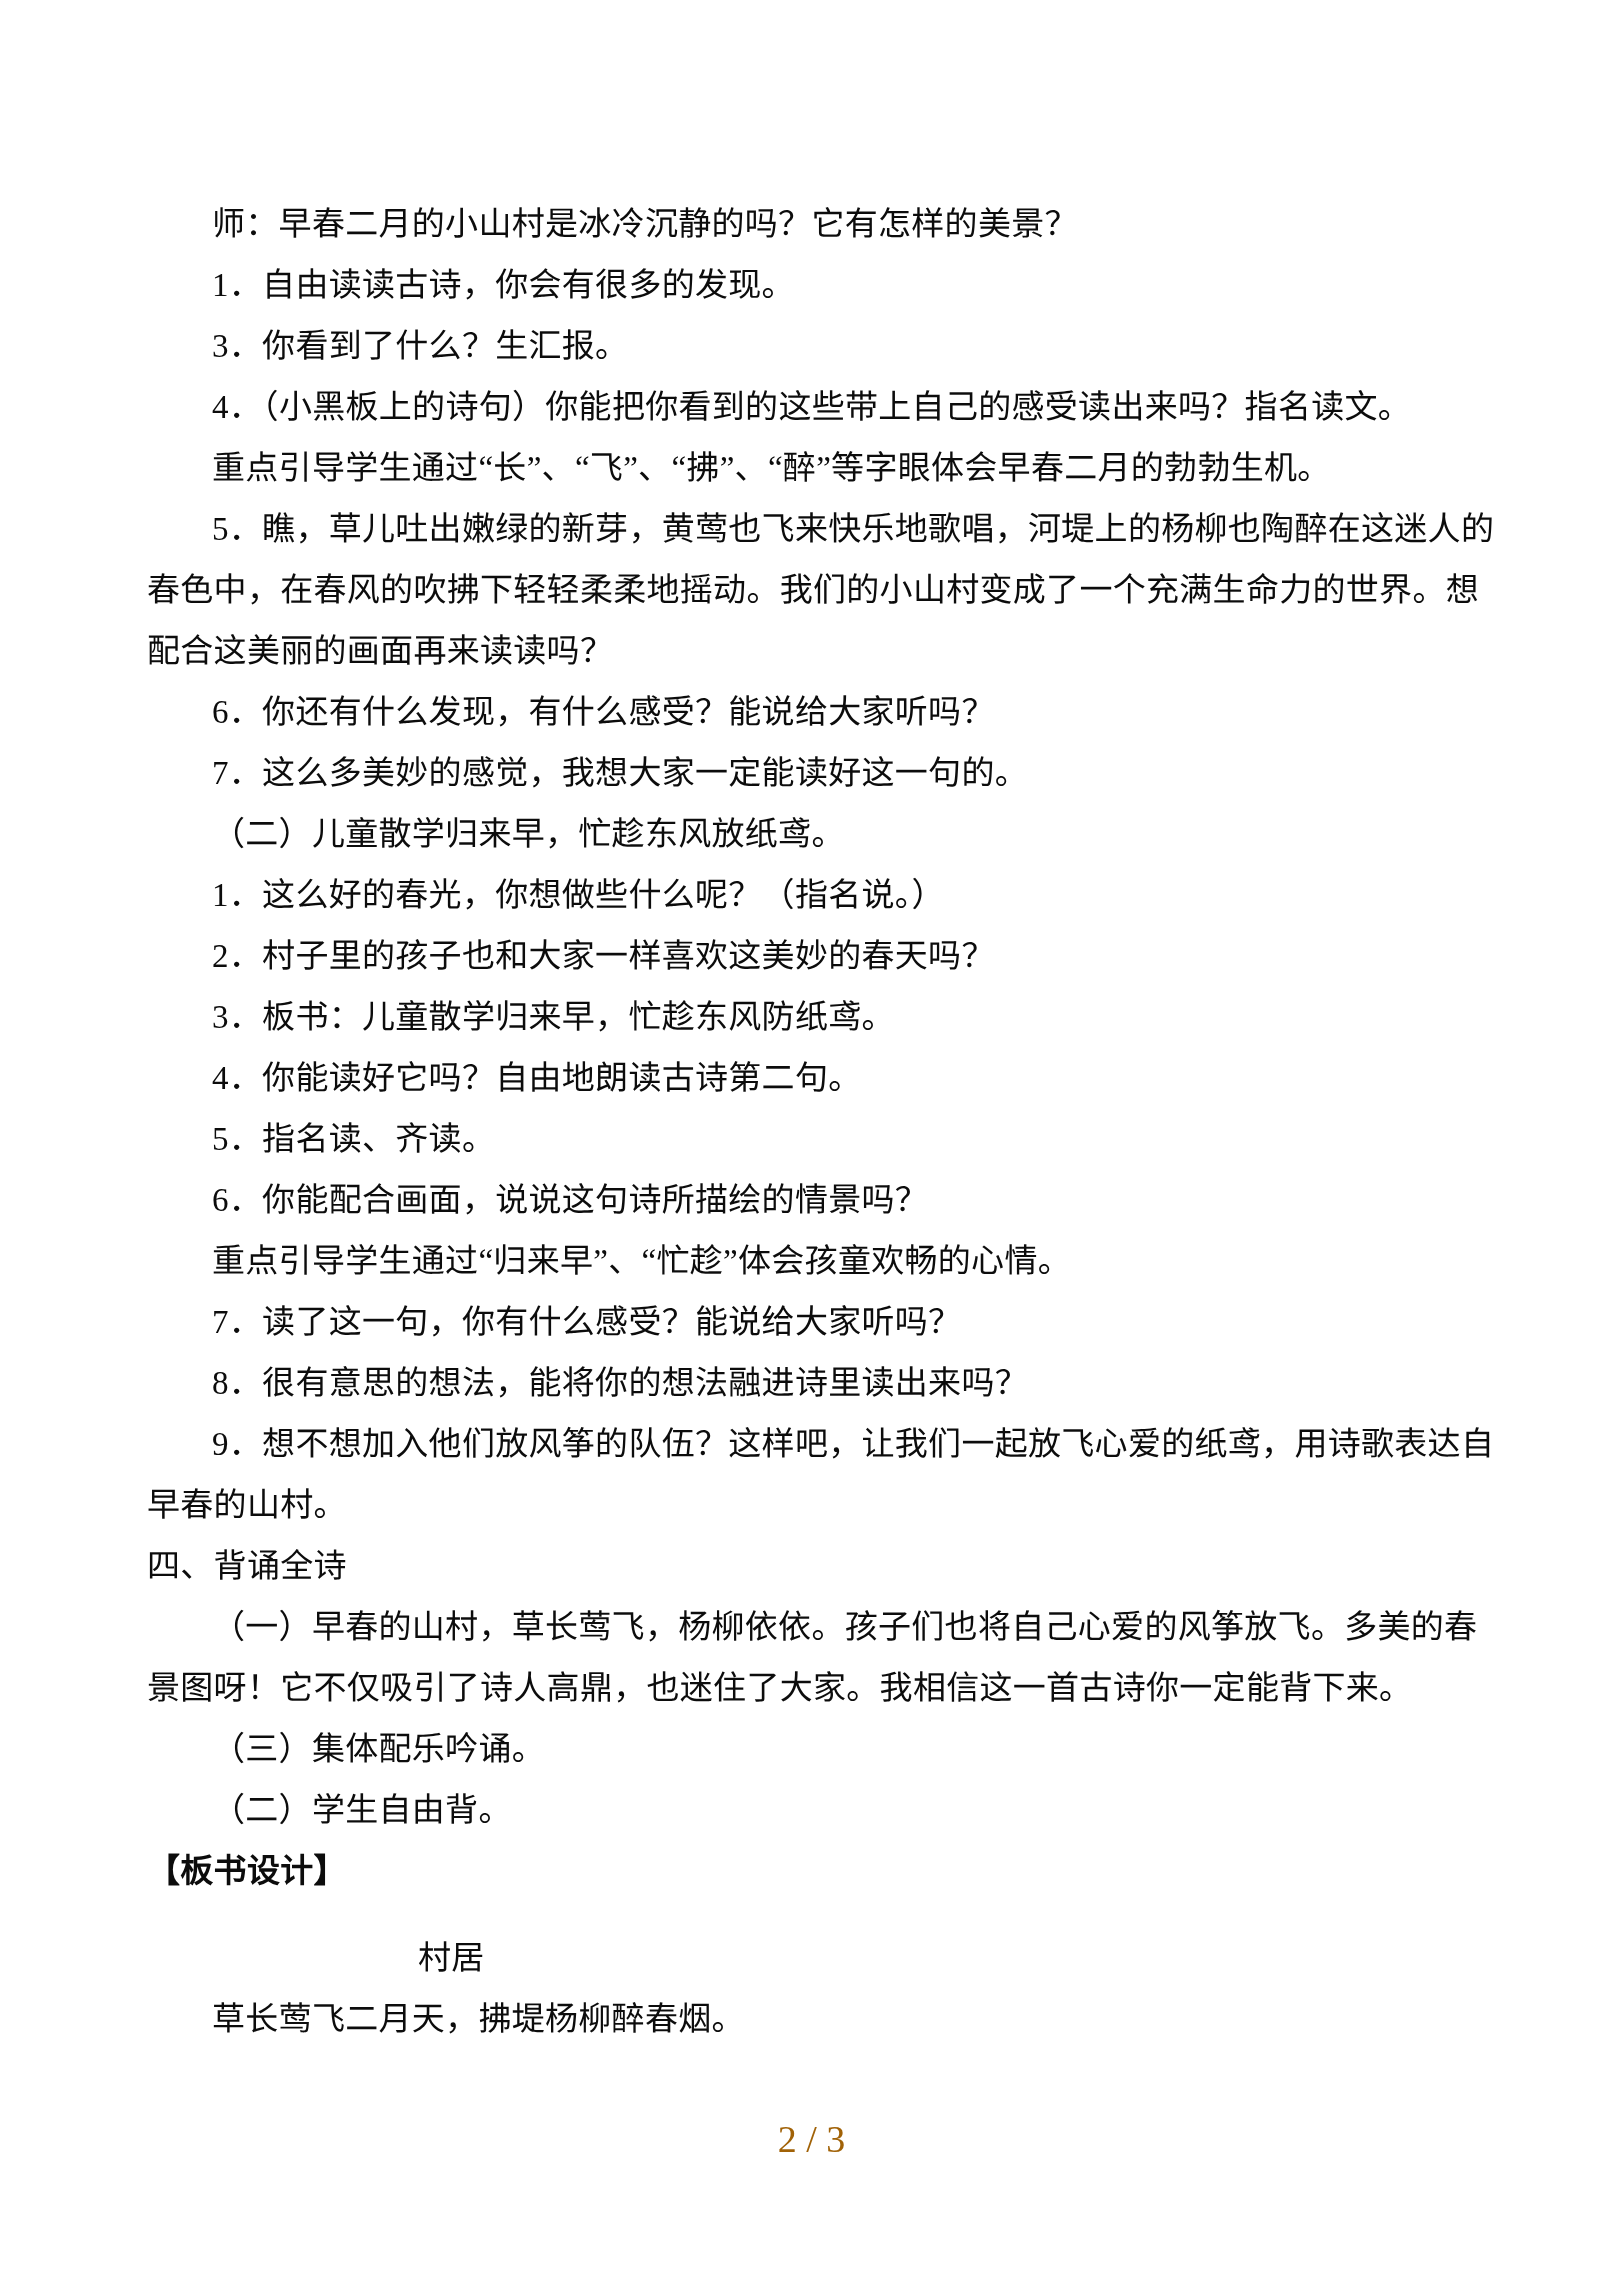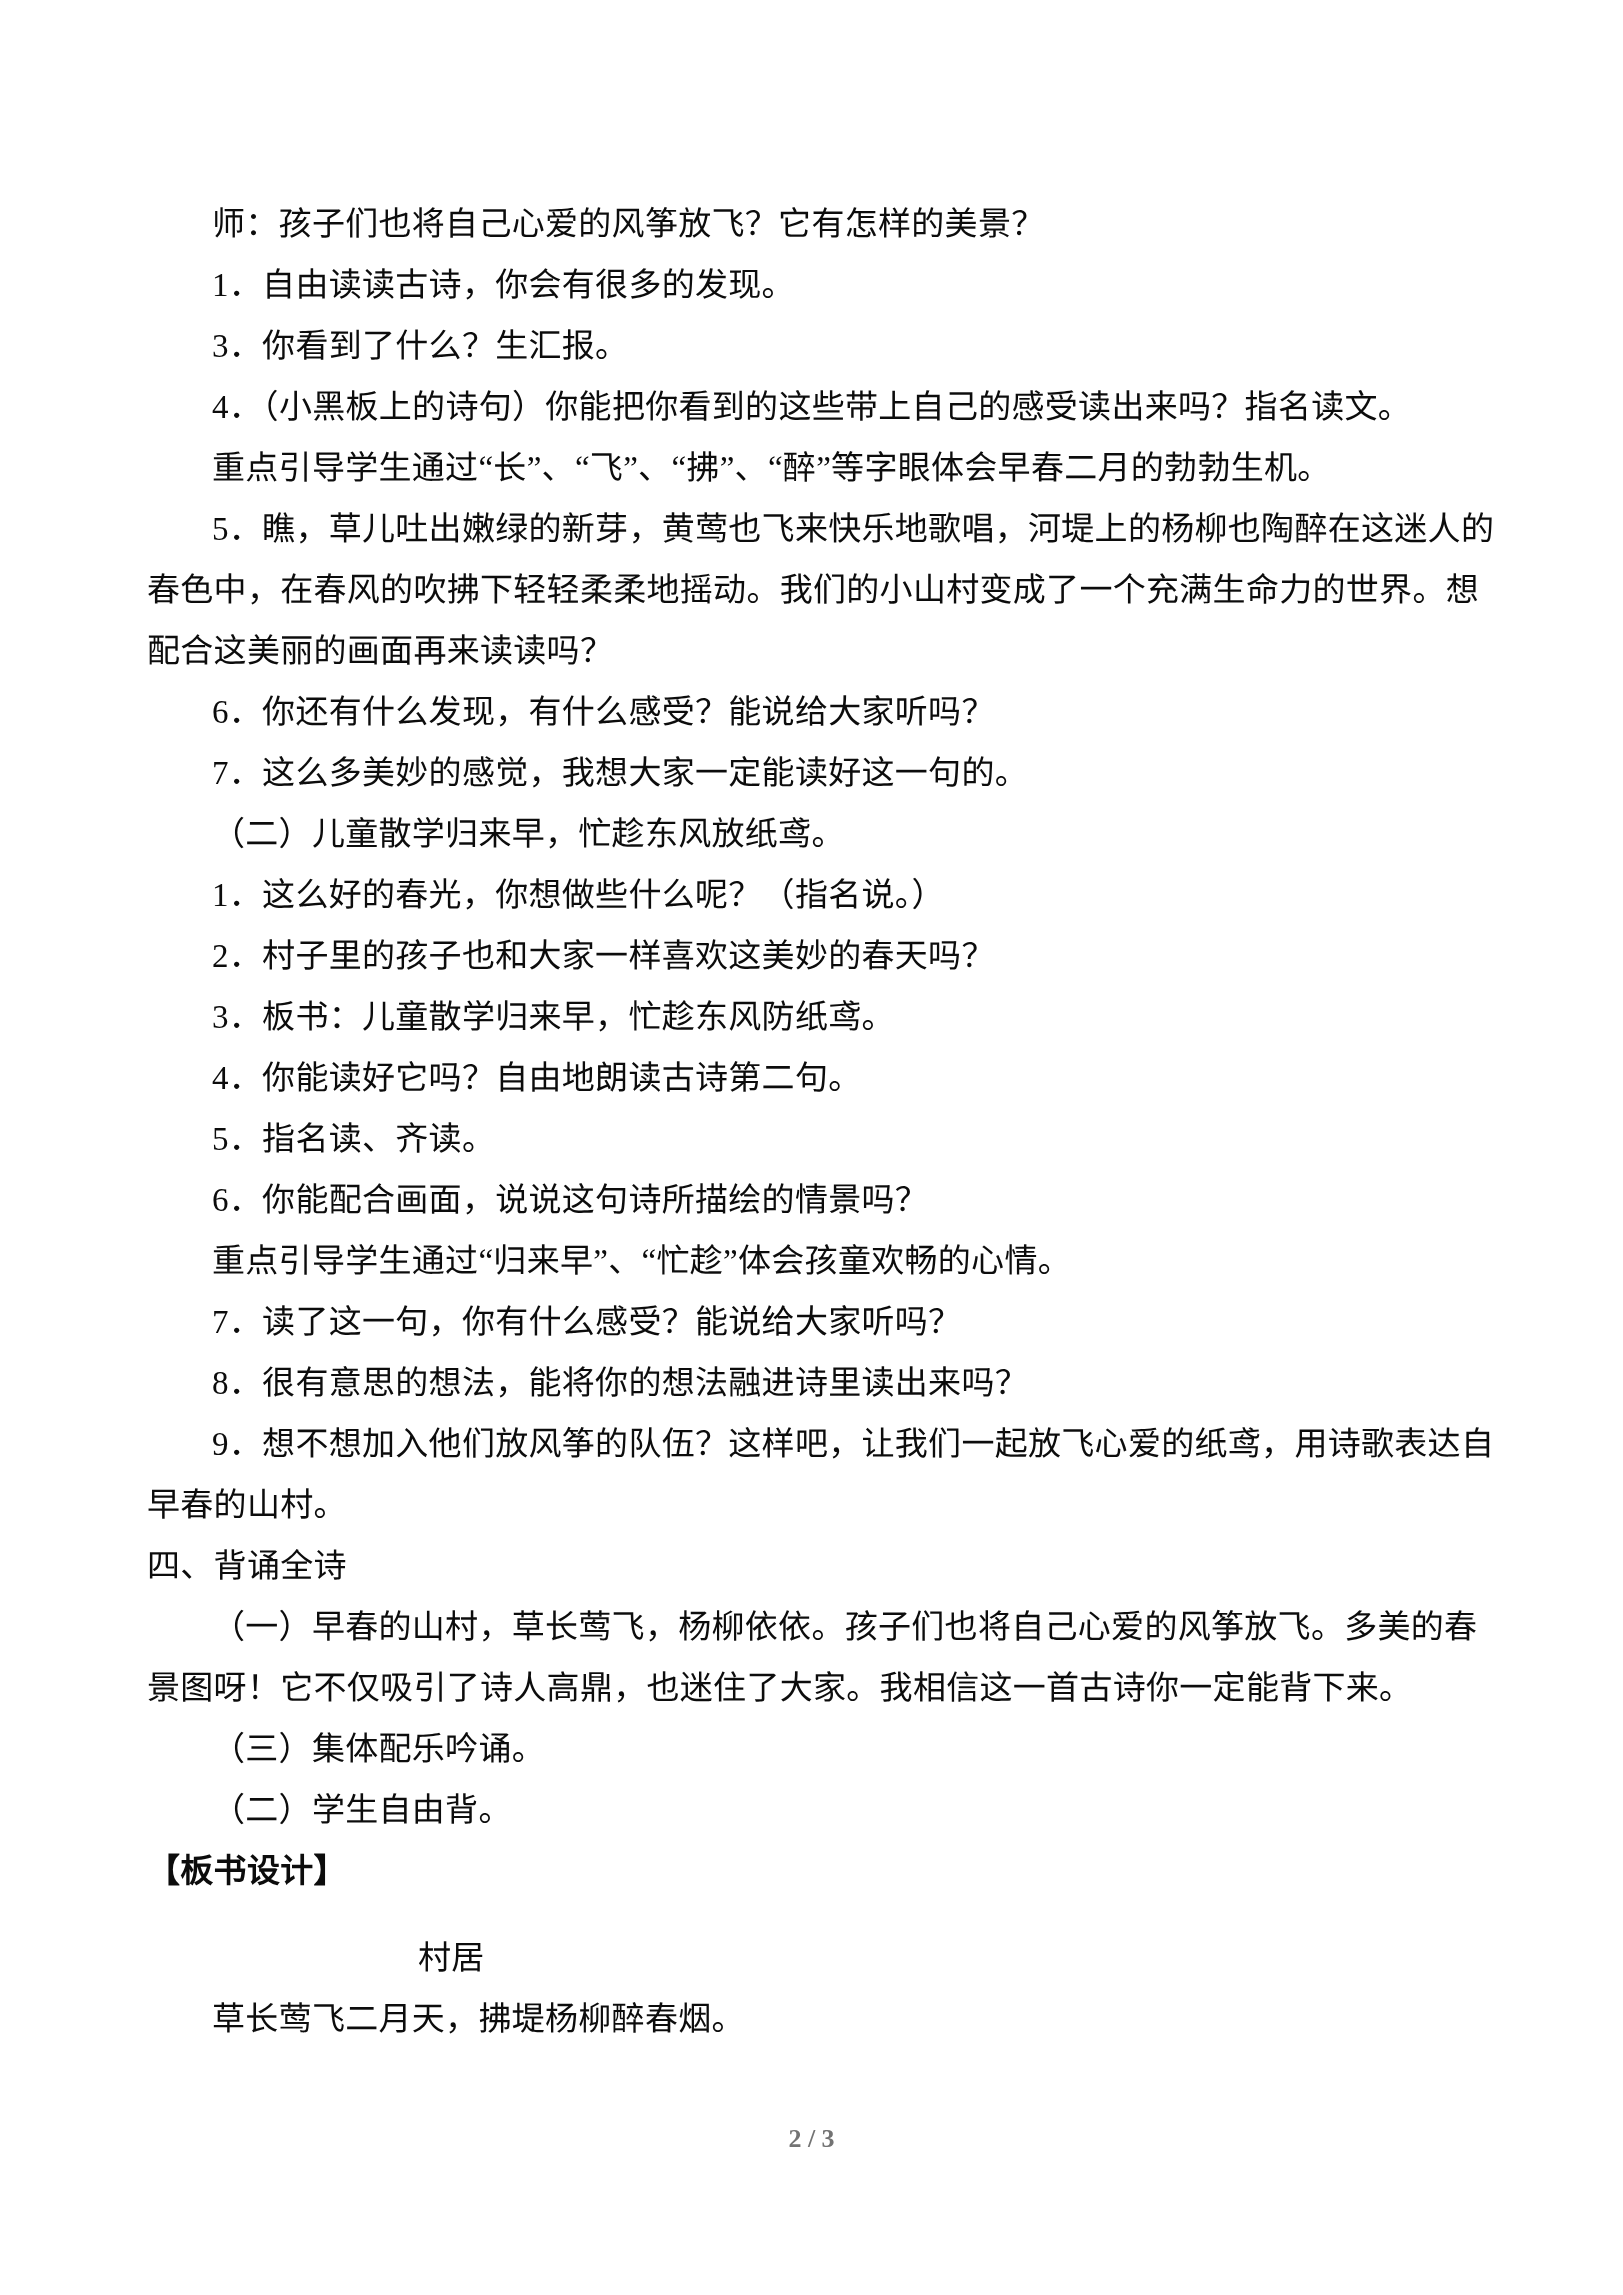--- a/index.html
+++ b/index.html
@@ -49,32 +49,32 @@
   }
   .line.poem-title {
     padding-left: 271px;  
   }
   .footer {
     position: absolute;
     top: 2122px;
     left: 0;
     width: 1623px;
     text-align: center;
-    font-size: 26px;
+    font-size: 38px;
     line-height: 34px;
-    font-weight: bold;
-    color: #737373;
+    font-weight: normal;
+    color: #a16207;
   }
 </style>
 </head>
 <body>
 
 <div class="page">
   <div class="doc-body" id="doc-body">
-      <div class="line indent">师：孩子们也将自己心爱的风筝放飞？它有怎样的美景？</div>
+      <div class="line indent">师：早春二月的小山村是冰冷沉静的吗？它有怎样的美景？</div>
       <div class="line indent">1．自由读读古诗，你会有很多的发现。</div>
       <div class="line indent">3．你看到了什么？生汇报。</div>
       <div class="line indent">4．（小黑板上的诗句）你能把你看到的这些带上自己的感受读出来吗？指名读文。</div>
       <div class="line indent">重点引导学生通过“长”、“飞”、“拂”、“醉”等字眼体会早春二月的勃勃生机。</div>
       <div class="line indent">5．瞧，草儿吐出嫩绿的新芽，黄莺也飞来快乐地歌唱，河堤上的杨柳也陶醉在这迷人的</div>
       <div class="line flush">春色中，在春风的吹拂下轻轻柔柔地摇动。我们的小山村变成了一个充满生命力的世界。想</div>
       <div class="line flush">配合这美丽的画面再来读读吗？</div>
       <div class="line indent">6．你还有什么发现，有什么感受？能说给大家听吗？</div>
       <div class="line indent">7．这么多美妙的感觉，我想大家一定能读好这一句的。</div>
       <div class="line indent">（二）儿童散学归来早，忙趁东风放纸鸢。</div>

